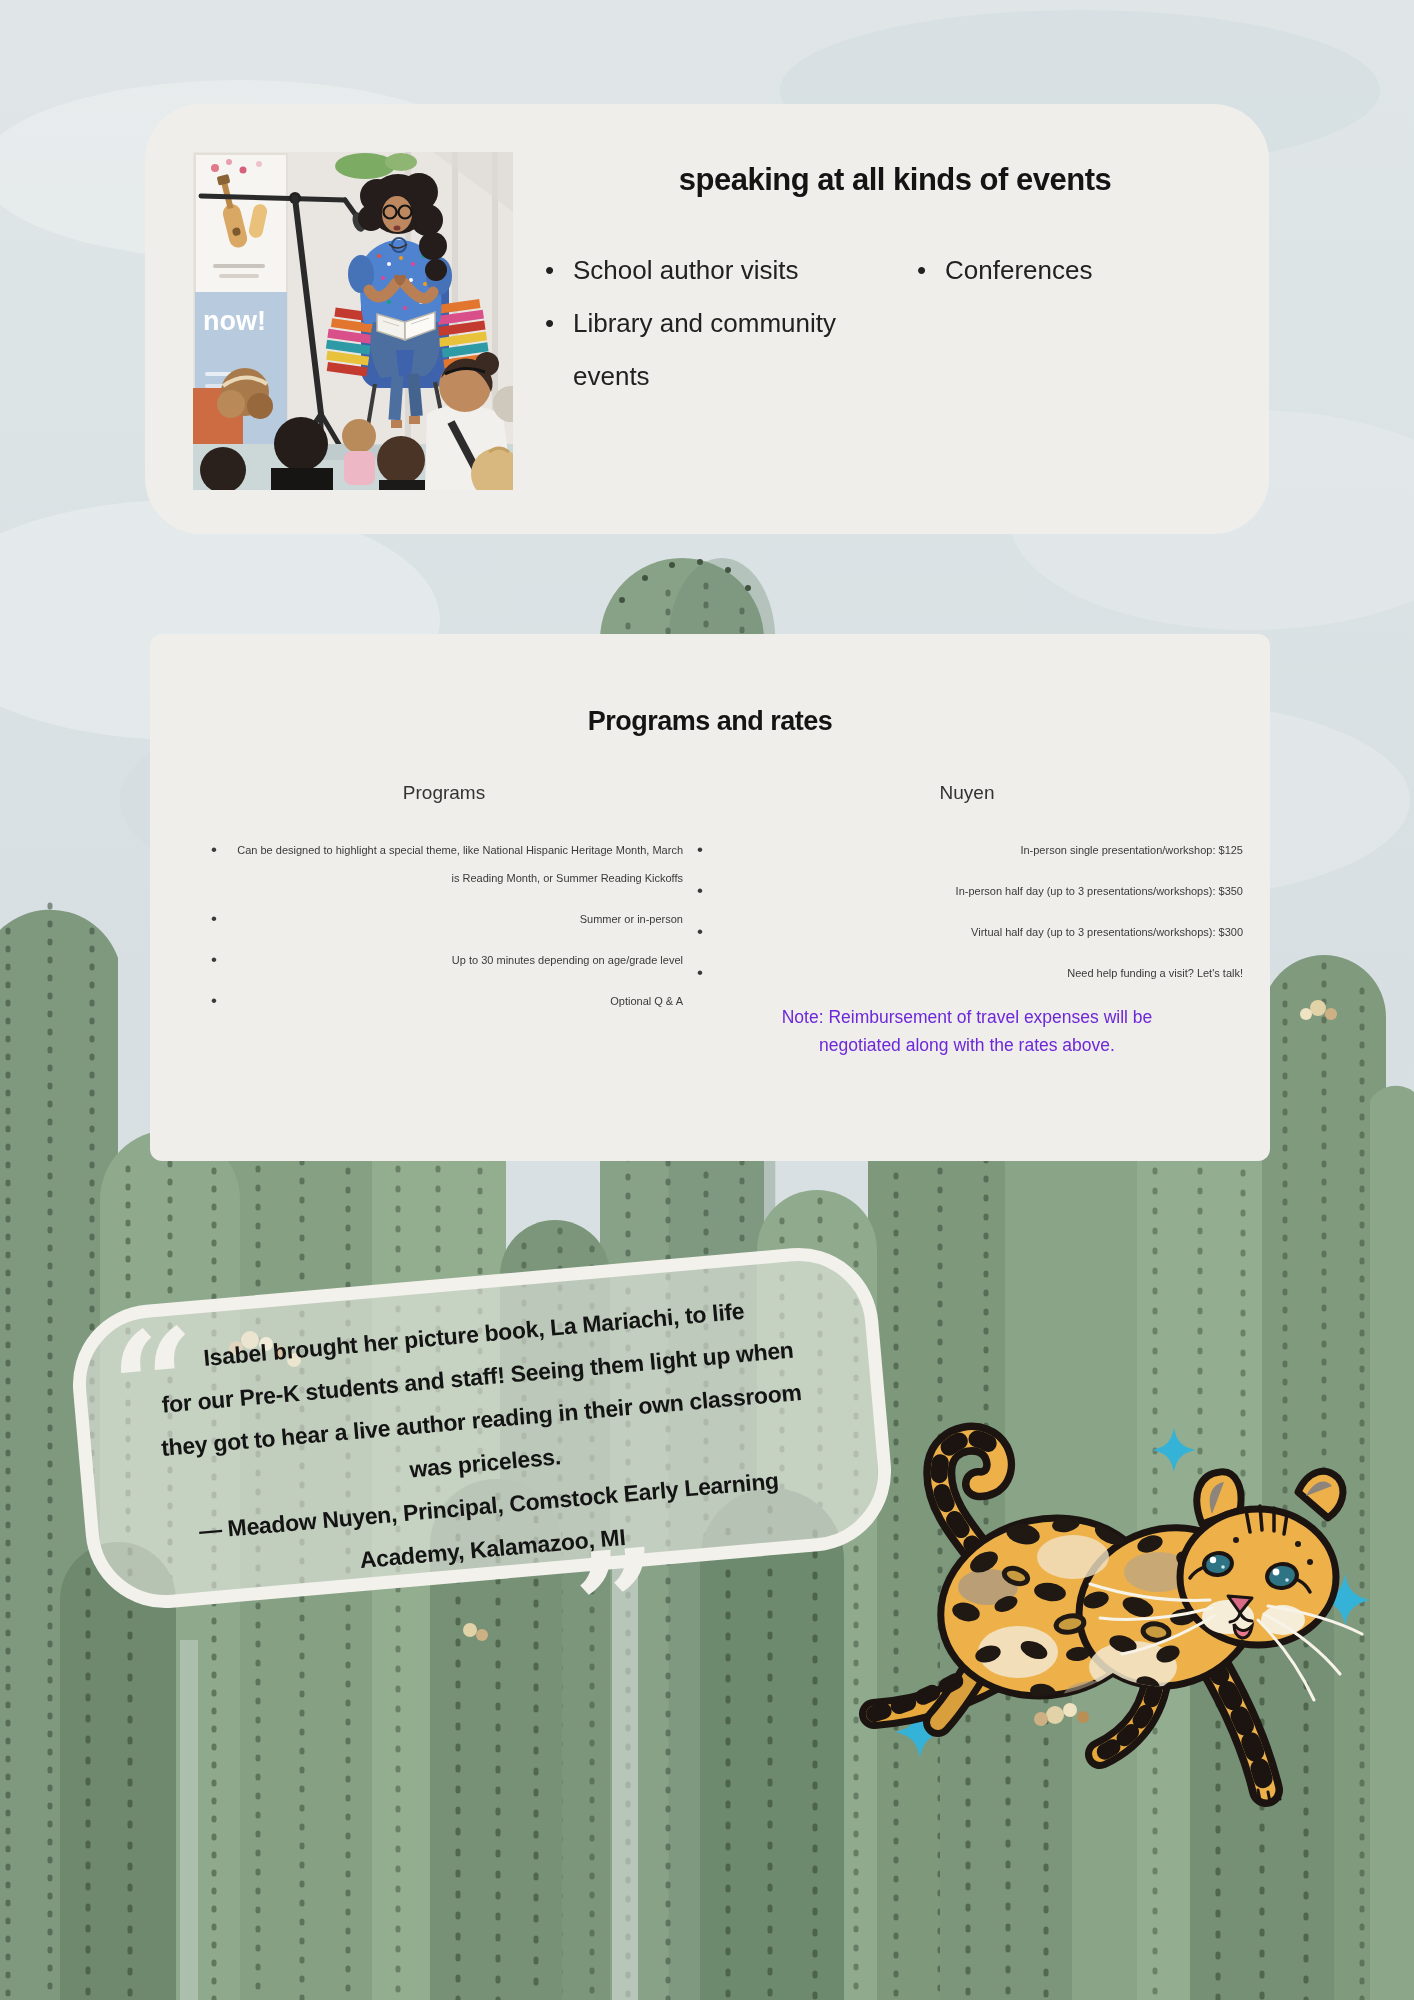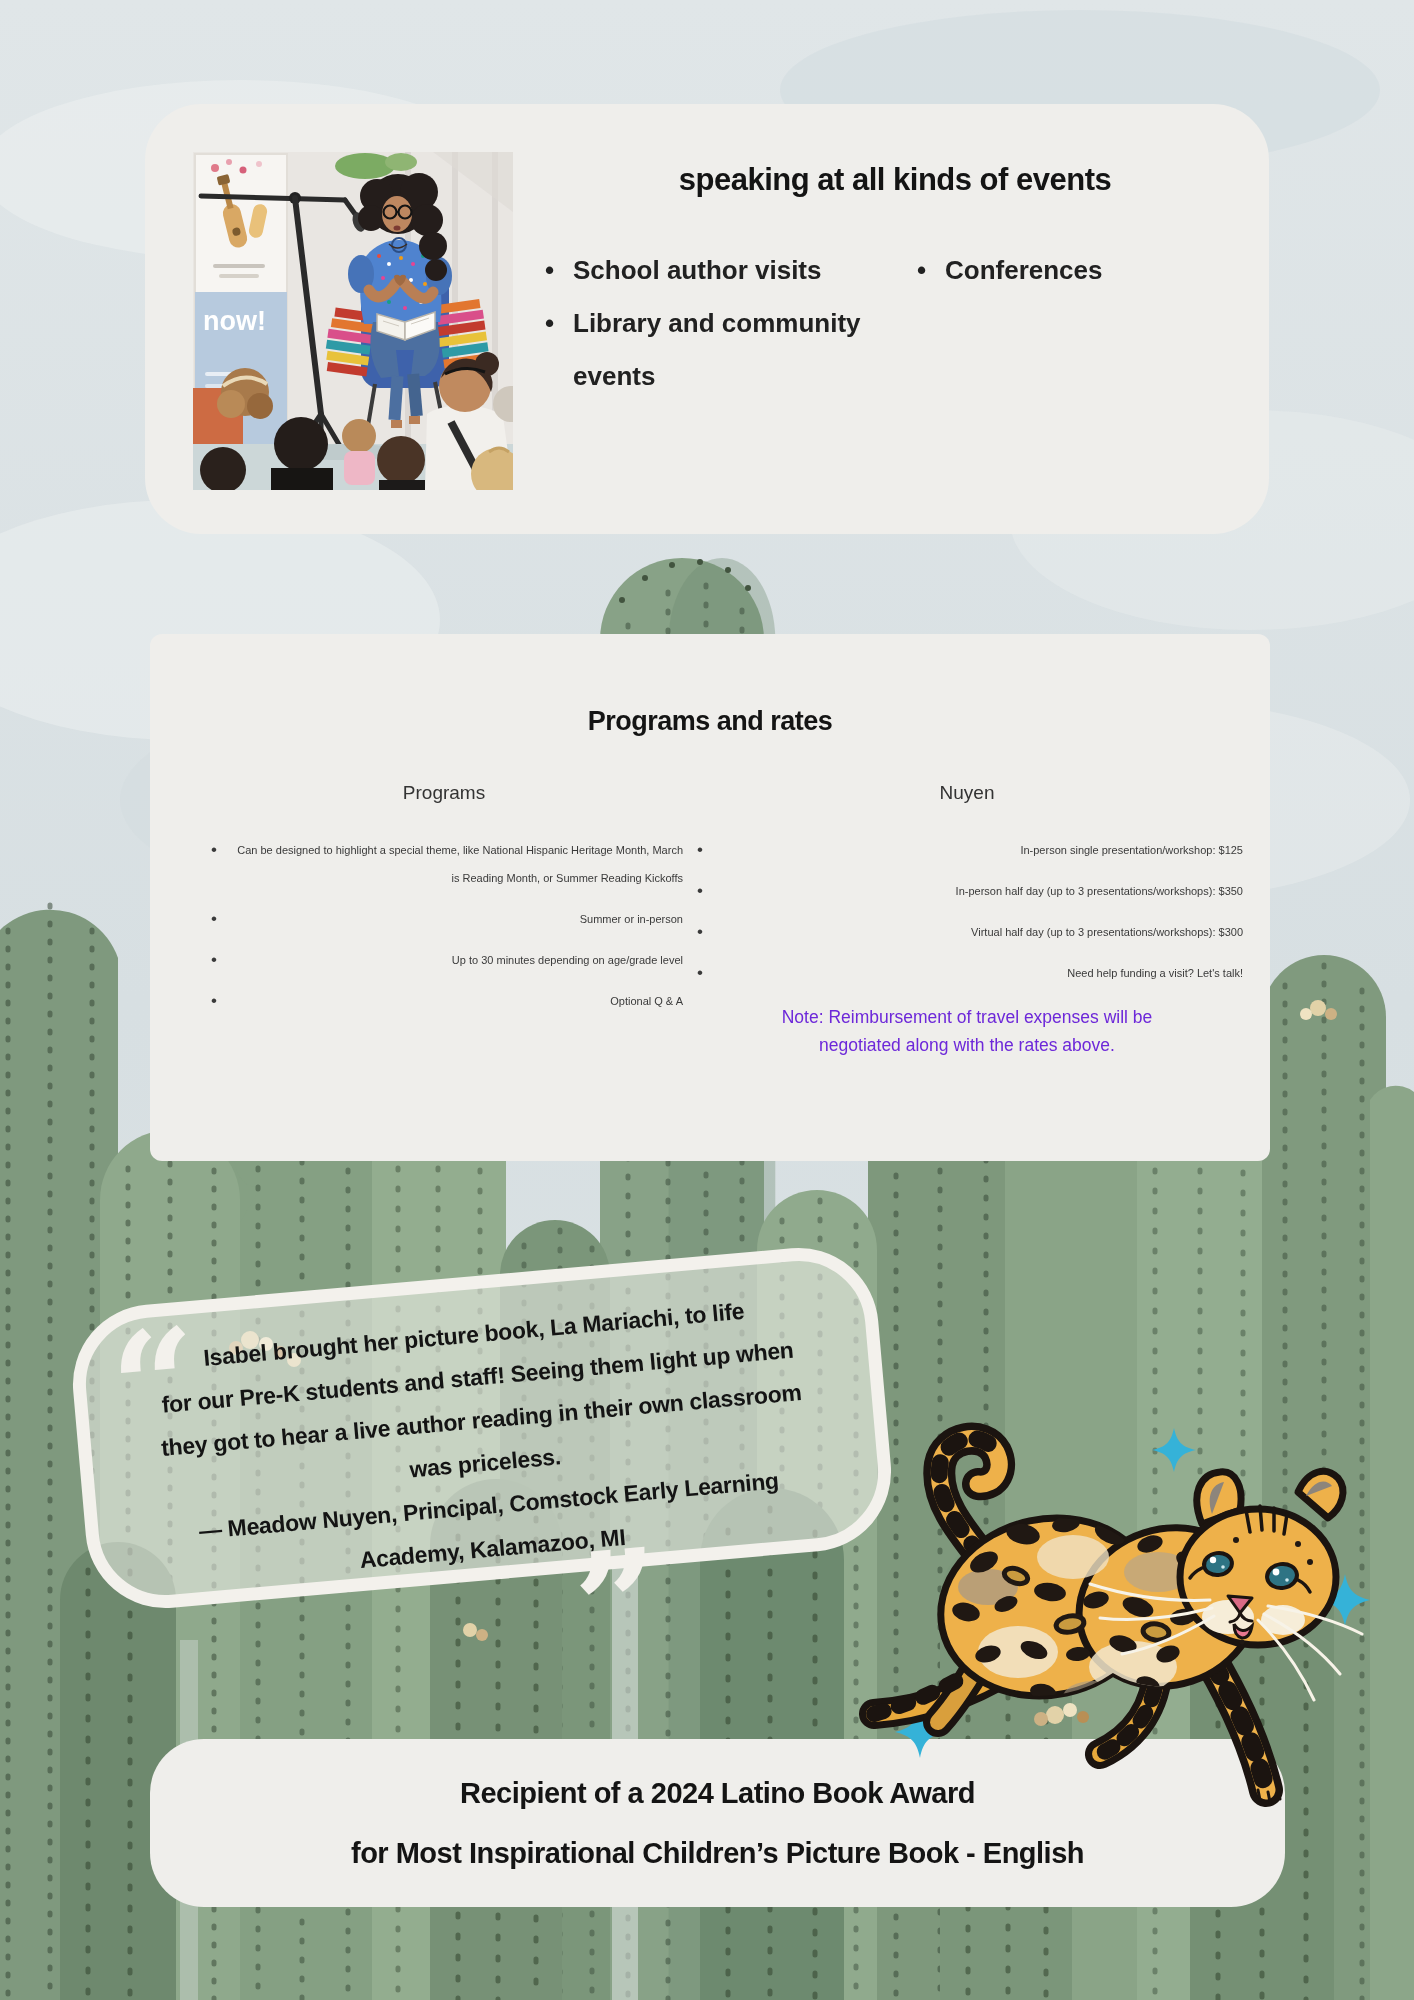--- a/index.html
+++ b/index.html
@@ -9,21 +9,21 @@
     -webkit-font-smoothing:antialiased;
   }
   .bg-svg{position:absolute; left:0; top:0; width:1414px; height:2000px; z-index:0;}
 
   .card{position:absolute; background:#efeeeb; border-radius:56px; z-index:1;}
   .card1{left:145px; top:104px; width:1124px; height:430px;}
   .photo-wrap{position:absolute; left:48px; top:48px; width:320px; height:338px; overflow:hidden;}
   .card1-content{position:absolute; left:392px; top:52px; width:716px;}
   .display{font-weight:800; letter-spacing:-0.5px; color:#141414;}
   .card1 .heading{font-size:31px; line-height:48px; text-align:center;}
-  .events-cols{display:flex; margin-top:40px; font-size:26px; font-weight:700; color:#212121;}
+  .events-cols{display:flex; margin-top:40px; font-size:26px; font-weight:400; color:#212121;}
   .events-col1{width:372px; margin-left:26px;}
   .events-col2{width:250px; margin-left:44px;}
   ul.dotlist{list-style:none; margin:0; padding:0;}
   ul.dotlist li{position:relative; padding-left:36px; line-height:53px;}
   ul.dotlist li::before{content:"•"; position:absolute; left:8px; top:0;}
 
   .card2{left:150px; top:634px; width:1120px; height:527px;border-radius:12px;}
   .card2 .heading{font-size:27px; line-height:34px; text-align:center; margin-top:70px;}
   .rates-cols{display:flex; margin-top:44px;}
   .pcol{width:478px; margin-left:55px;}
@@ -409,24 +409,20 @@
     <div class="quote-text">
       <div>Isabel brought her picture book, La Mariachi, to life</div>
       <div>for our Pre-K students and staff! Seeing them light up when</div>
       <div>they got to hear a live author reading in their own classroom</div>
       <div>was priceless.</div>
       <div>— Meadow Nuyen, Principal, Comstock Early Learning</div>
       <div>Academy, Kalamazoo, MI</div>
     </div>
   </div>
 
-  <div class="card award-card">
-    <div class="display award-line1">Recipient of a 2024 Latino Book Award</div>
-    <div class="display award-line2">for Most Inspirational Children’s Picture Book - English</div>
-  </div>
 
   <div class="ocelot-wrap">
     <svg viewBox="0 0 545 435" width="545" height="435" aria-hidden="true">
       <defs>
         <clipPath id="catbody">
           <ellipse cx="210" cy="215" rx="108" ry="88" transform="rotate(-12 210 215)"></ellipse>
           <ellipse cx="330" cy="215" rx="90" ry="78" transform="rotate(-18 330 215)"></ellipse>
           <ellipse cx="420" cy="185" rx="78" ry="68"></ellipse>
         </clipPath>
       </defs>

